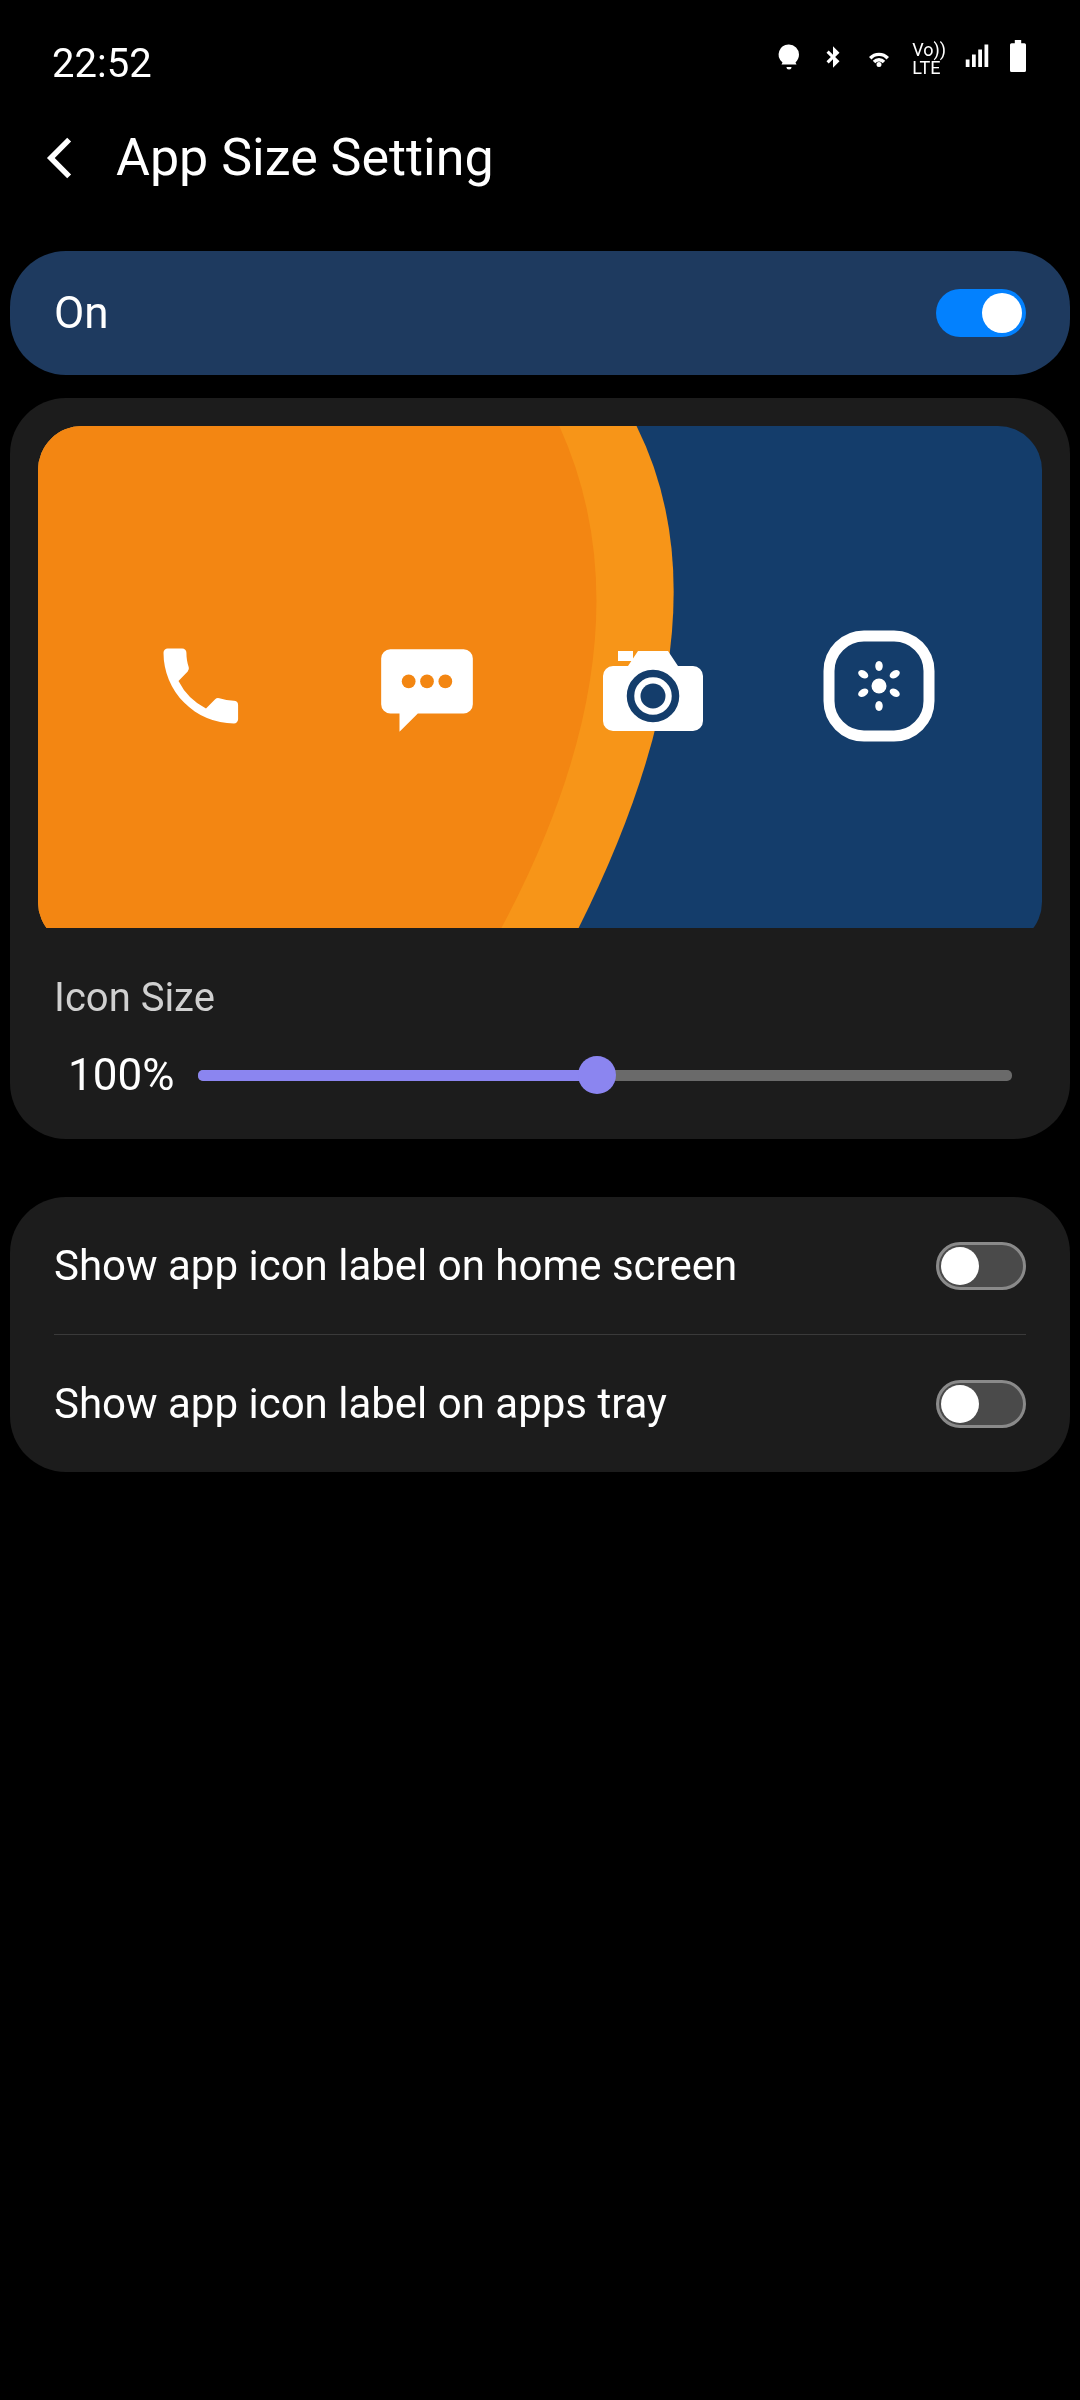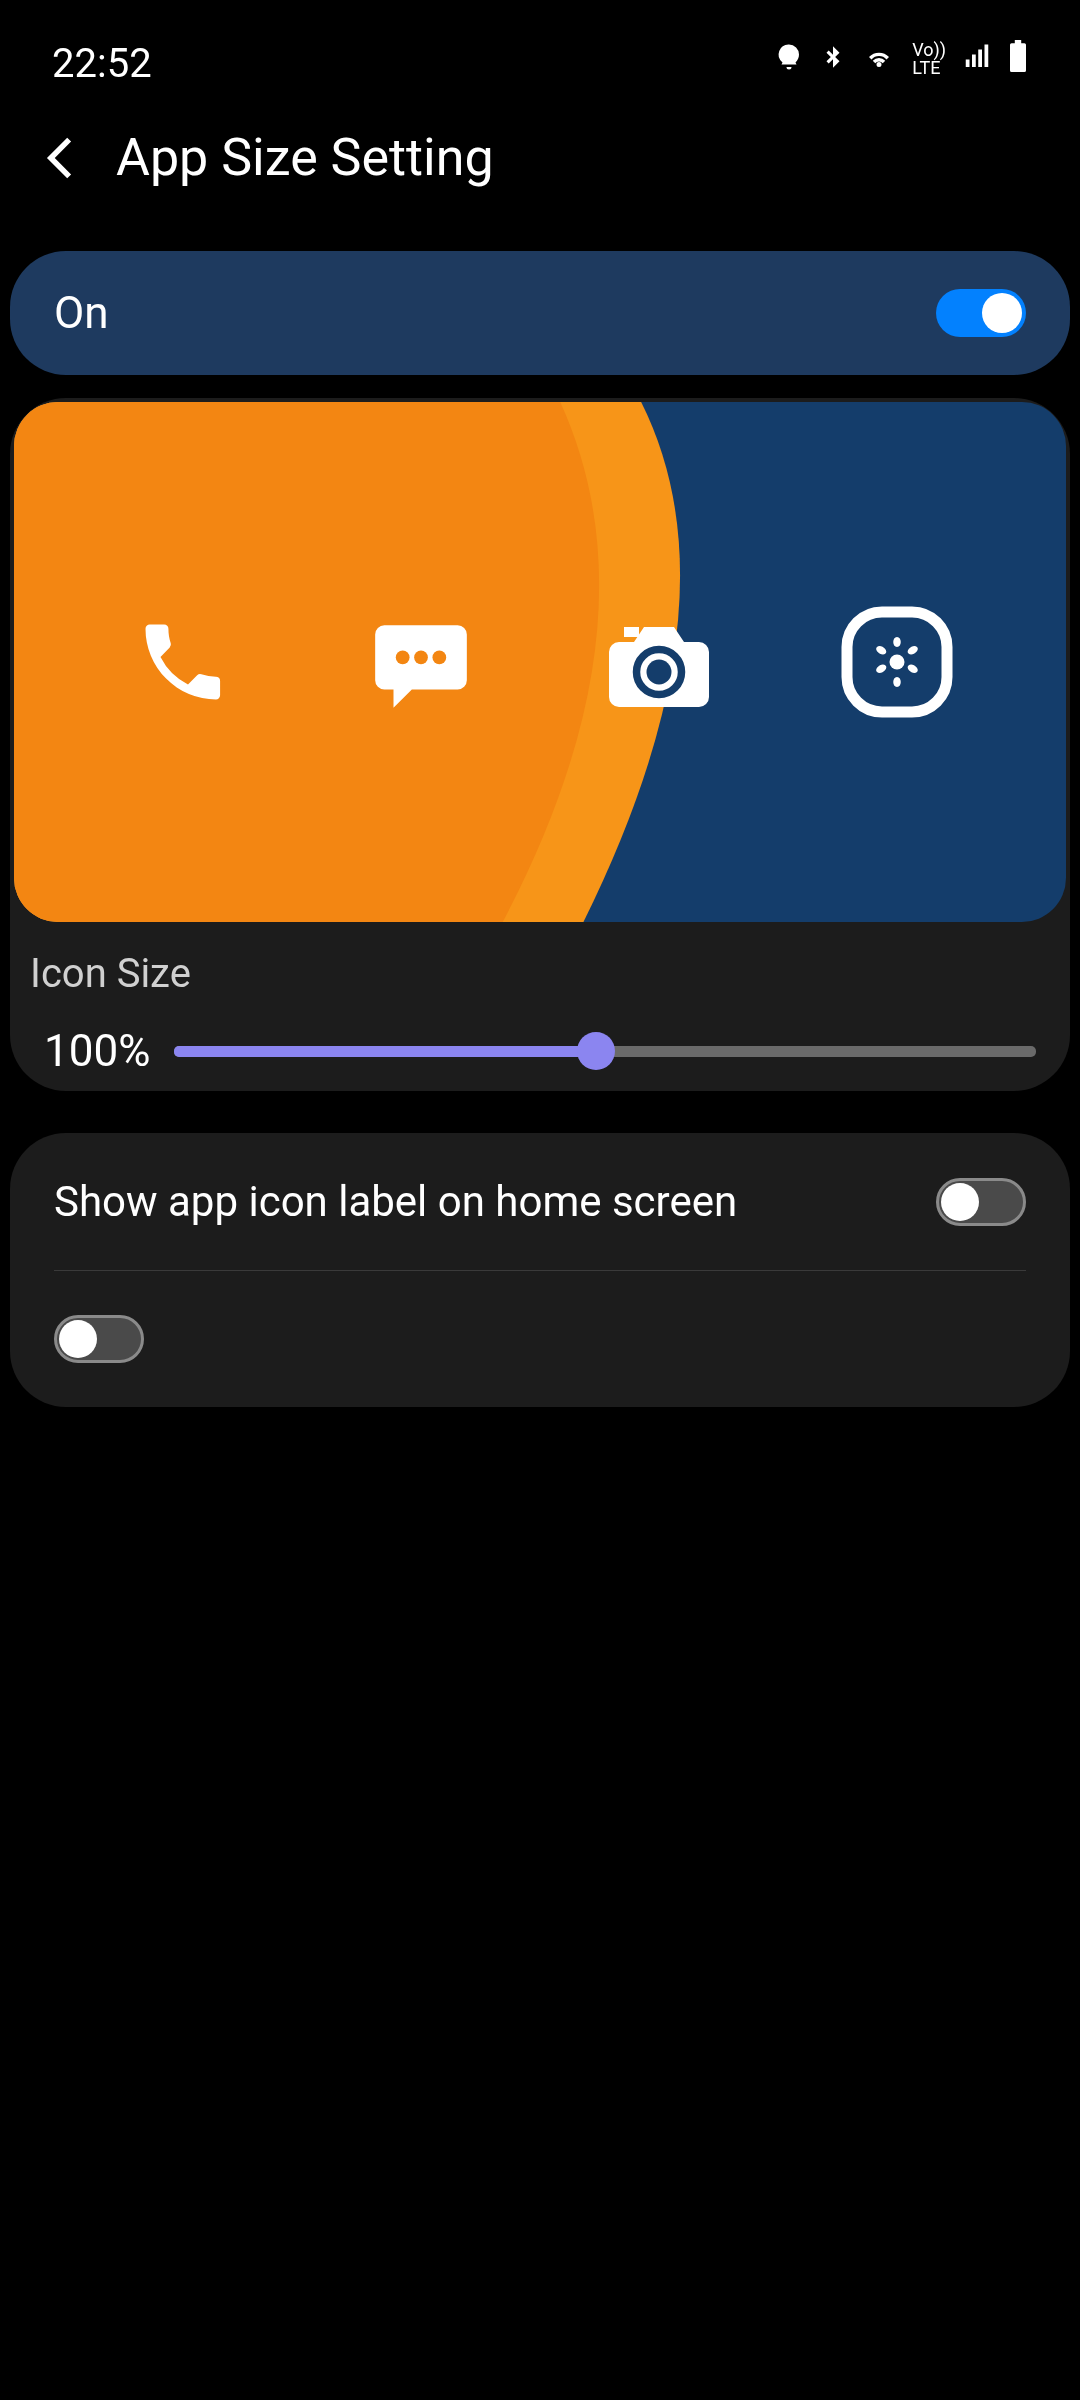--- a/index.html
+++ b/index.html
@@ -110,21 +110,21 @@
       width: 38px;
       height: 38px;
       background: #fff;
       border-radius: 50%;
     }
     
     .preview-card {
       margin: 8px 10px;
       background: #1c1c1c;
       border-radius: 56px;
-      padding: 4px;
+      padding: 28px;
     }
     
     .preview-image {
       width: 100%;
       height: 520px;
       border-radius: 44px;
       overflow: hidden;
       position: relative;
       display: flex;
       align-items: center;
@@ -192,21 +192,21 @@
       left: 49%;
       top: 50%;
       transform: translate(-50%, -50%);
       width: 38px;
       height: 38px;
       background: #8b85f0;
       border-radius: 50%;
     }
     
     .settings-card {
-      margin: 42px 10px;
+      margin: 58px 10px;
       background: #1c1c1c;
       border-radius: 56px;
     }
     
     .settings-row {
       display: flex;
       justify-content: space-between;
       align-items: center;
       padding: 44px 44px;
     }
@@ -319,15 +319,16 @@
   </div>
 </div>
 
 <div class="settings-card">
   <div class="settings-row">
     <span class="settings-row-label">Show app icon label on home screen</span>
     <div class="toggle-off"></div>
   </div>
   <div class="divider"></div>
   <div class="settings-row">
+    <span class="settings-row-label">Show app icon label on apps tray</span>
     <div class="toggle-off"></div>
   </div>
 </div>
 
 </body></html>

